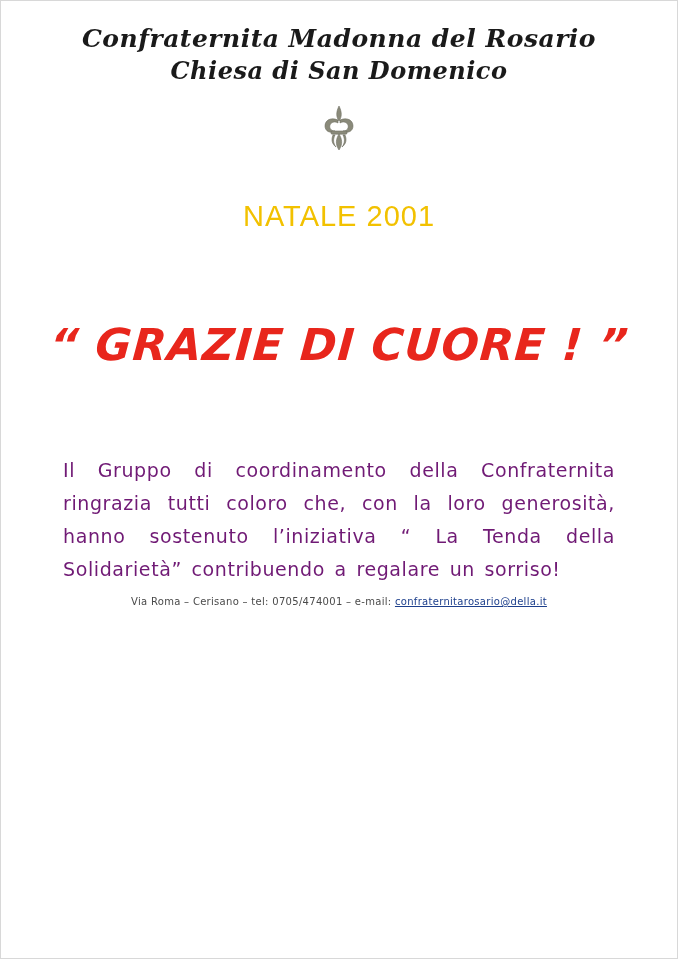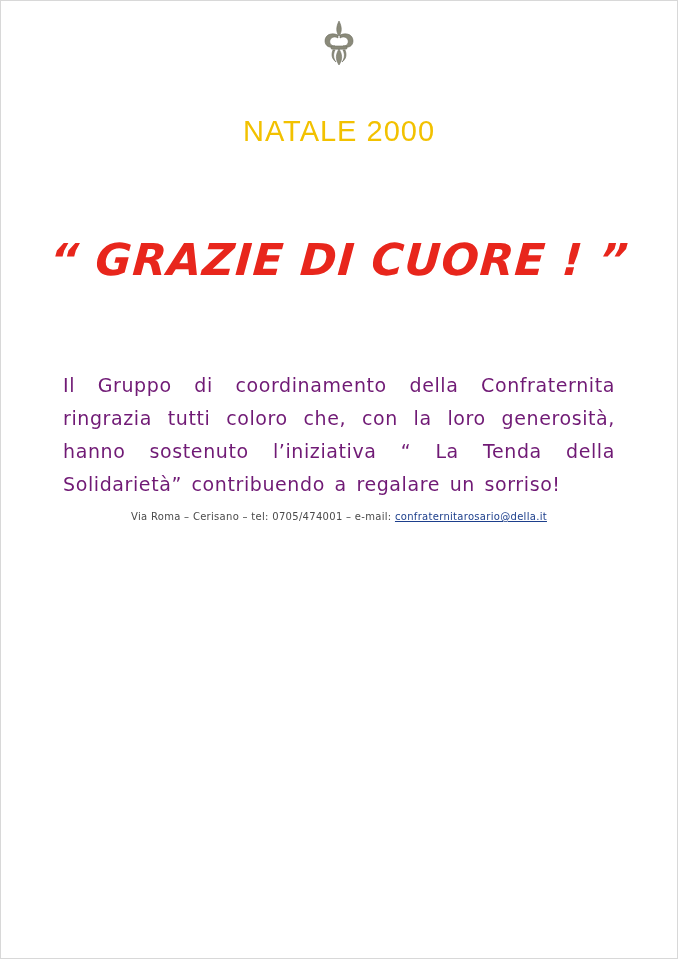--- a/index.html
+++ b/index.html
@@ -123,36 +123,40 @@
   .footer .mail {
     color: #1d3f8c;
     text-decoration: underline;
   }
 </style>
 </head>
 <body>
 
 <div class="page">
 
+  <div class="header">
+    <div class="header-line header-line-1">Confraternita Madonna del Rosario</div>
+    <div class="header-line header-line-2">Chiesa di San Domenico</div>
+  </div>
 
   <div class="ornament">
     <svg width="40" height="48" viewBox="0 0 40 48" aria-hidden="true">
       <g fill="#8a8a7a" stroke="#6f6f62" stroke-width="0.6">
         <path d="M20 2 C17 8 17 13 20 17 C23 13 23 8 20 2 Z"></path>
         <path d="M19 16 C12 13 6 16 6 22 C6 27 11 30 16 27 C12 27 10 24 11 21 C12 18 16 17 19 19 Z"></path>
         <path d="M21 16 C28 13 34 16 34 22 C34 27 29 30 24 27 C28 27 30 24 29 21 C28 18 24 17 21 19 Z"></path>
         <rect x="12" y="27" width="16" height="3.2" rx="1.2"></rect>
         <path d="M20 30 C17 35 16 40 20 46 C24 40 23 35 20 30 Z"></path>
         <path d="M14 31 C12 36 13 40 17 43 C14 39 14 35 16 31 Z"></path>
         <path d="M26 31 C28 36 27 40 23 43 C26 39 26 35 24 31 Z"></path>
       </g>
     </svg>
   </div>
 
-  <div class="natale">NATALE 2000</div>
+  <div class="natale">NATALE 2001</div>
 
   <div class="grazie-wrap">
     <div class="grazie">“  GRAZIE DI CUORE !  ”</div>
   </div>
 
   <div class="body-text">Il Gruppo di coordinamento della Confraternita ringrazia tutti coloro che, con la loro generosità, hanno sostenuto l’iniziativa “ La Tenda della Solidarietà” contribuendo a regalare un sorriso!</div>
 
 
   <div class="footer">
     <span>Via Roma  –  Cerisano – tel: 0705/474001 – e-mail: </span><span class="mail">confraternitarosario@della.it</span>

